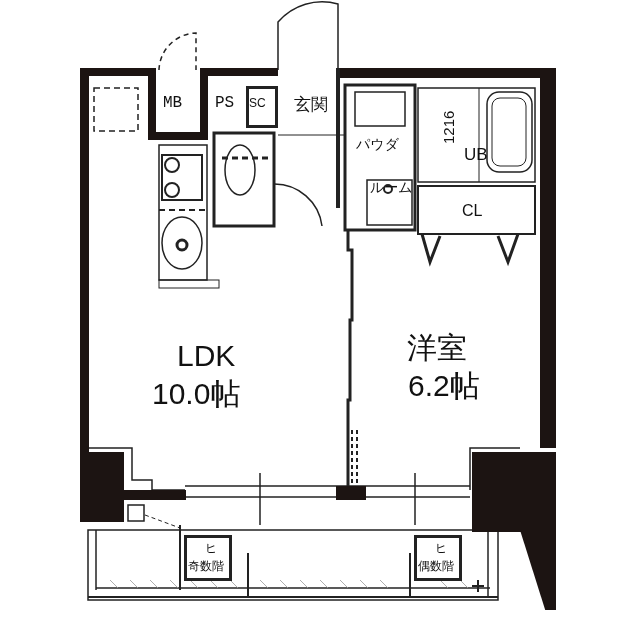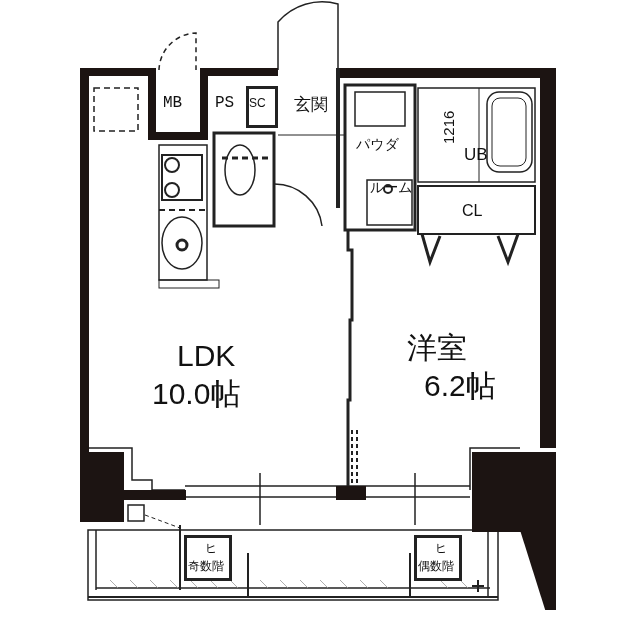--- a/index.html
+++ b/index.html
@@ -129,21 +129,21 @@
 
 <div class="lbl" style="left:427px;top:145px;font-size:17px;margin-left:37px;">UB</div>
 <div class="lbl" style="left:440px;top:118px;font-size:15px;transform:rotate(-90deg);transform-origin:left top;top:144px;">1216</div>
 
 <div class="lbl" style="left:462px;top:202px;font-size:16px;">CL</div>
 
 <div class="lbl room-big" style="left:177px;top:338px;">LDK</div>
 <div class="lbl room-big" style="left:152px;top:376px;">10.0帖</div>
 
 <div class="lbl room-big" style="left:407px;top:330px;font-family:Liberation Serif, serif;">洋室</div>
-<div class="lbl room-big" style="left:408px;top:368px;margin-left:16px;">6.2帖</div>
+<div class="lbl room-big" style="left:408px;top:368px;">6.2帖</div>
 
 <div class="thin" style="left:184px;top:535px;width:48px;height:46px;border-width:3px;">
   <div class="lbl" style="left:18px;top:2px;font-size:12px;">ヒ</div>
   <div class="lbl" style="left:1px;top:20px;font-size:12px;font-family:Liberation Serif, serif;">奇数階</div>
 </div>
 <div class="thin" style="left:414px;top:535px;width:48px;height:46px;border-width:3px;">
   <div class="lbl" style="left:18px;top:2px;font-size:12px;">ヒ</div>
   <div class="lbl" style="left:1px;top:20px;font-size:12px;">偶数階</div>
 </div>
 

